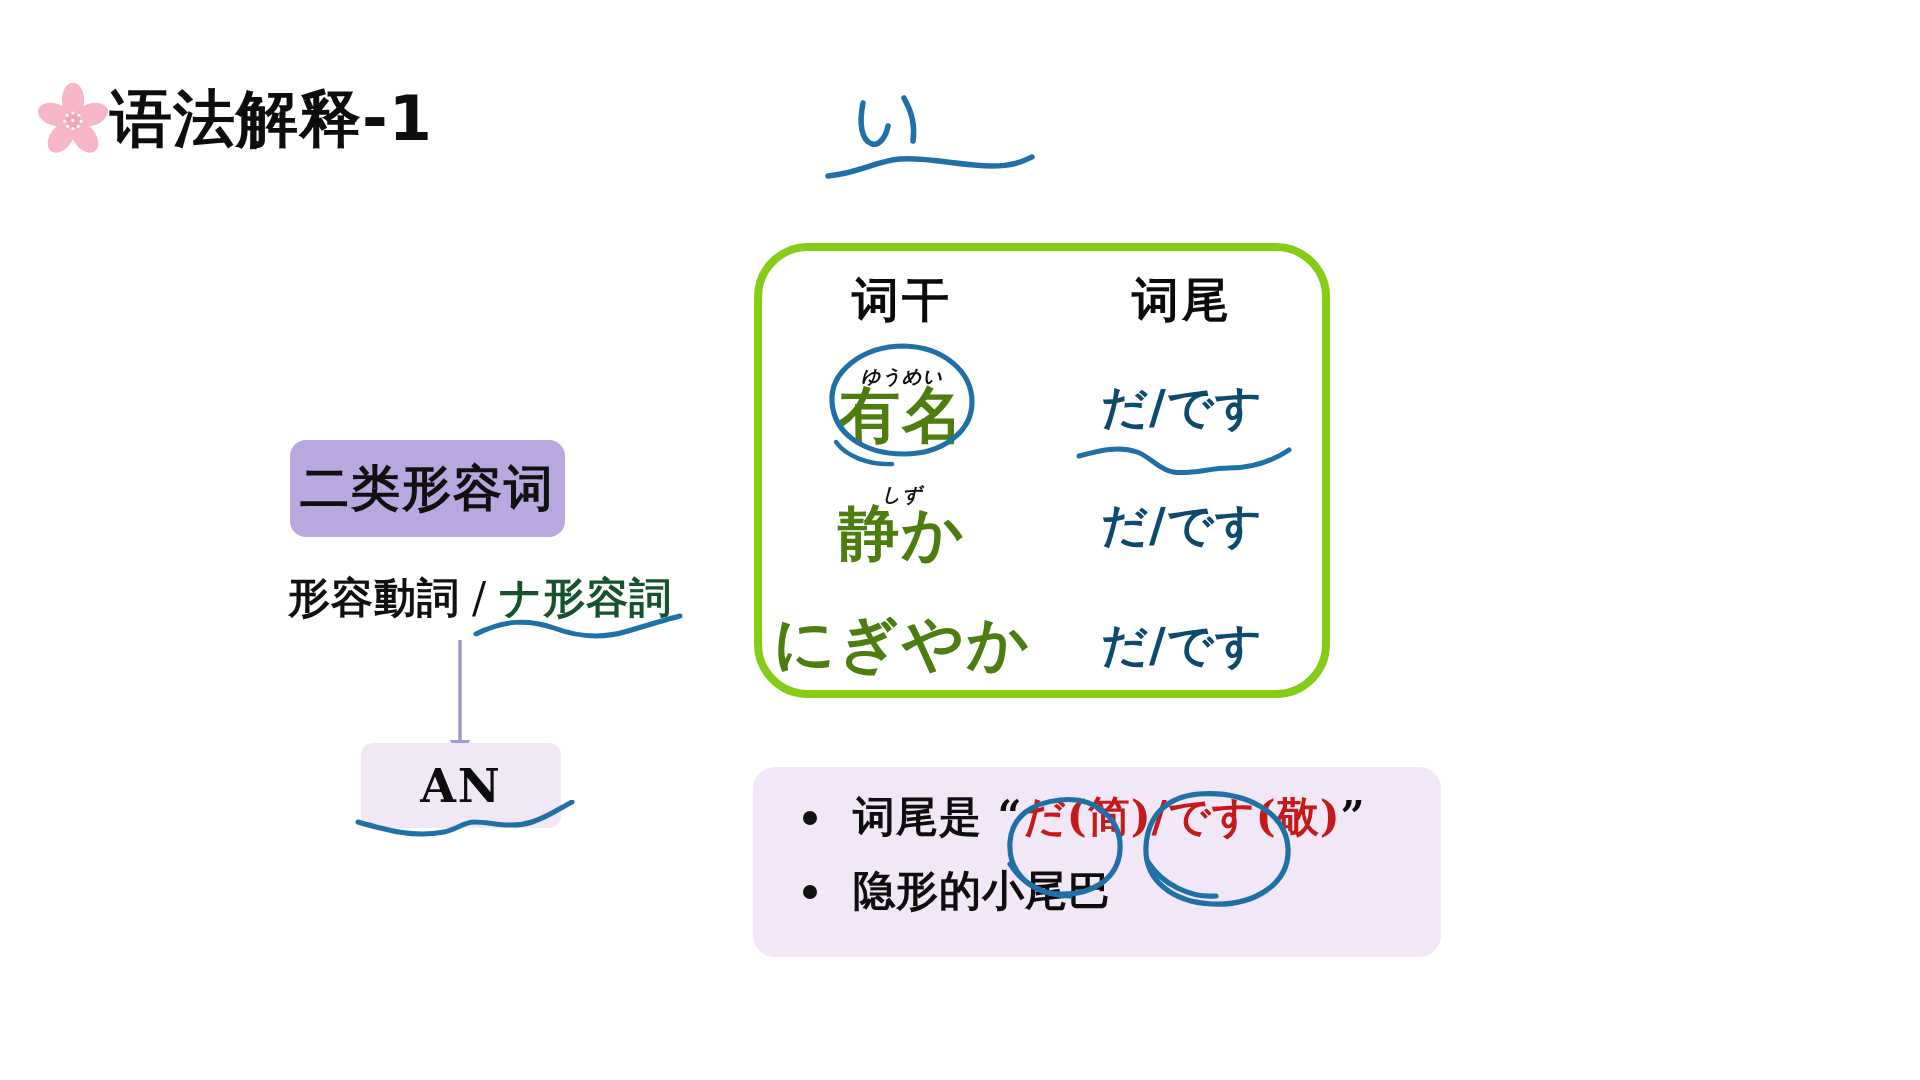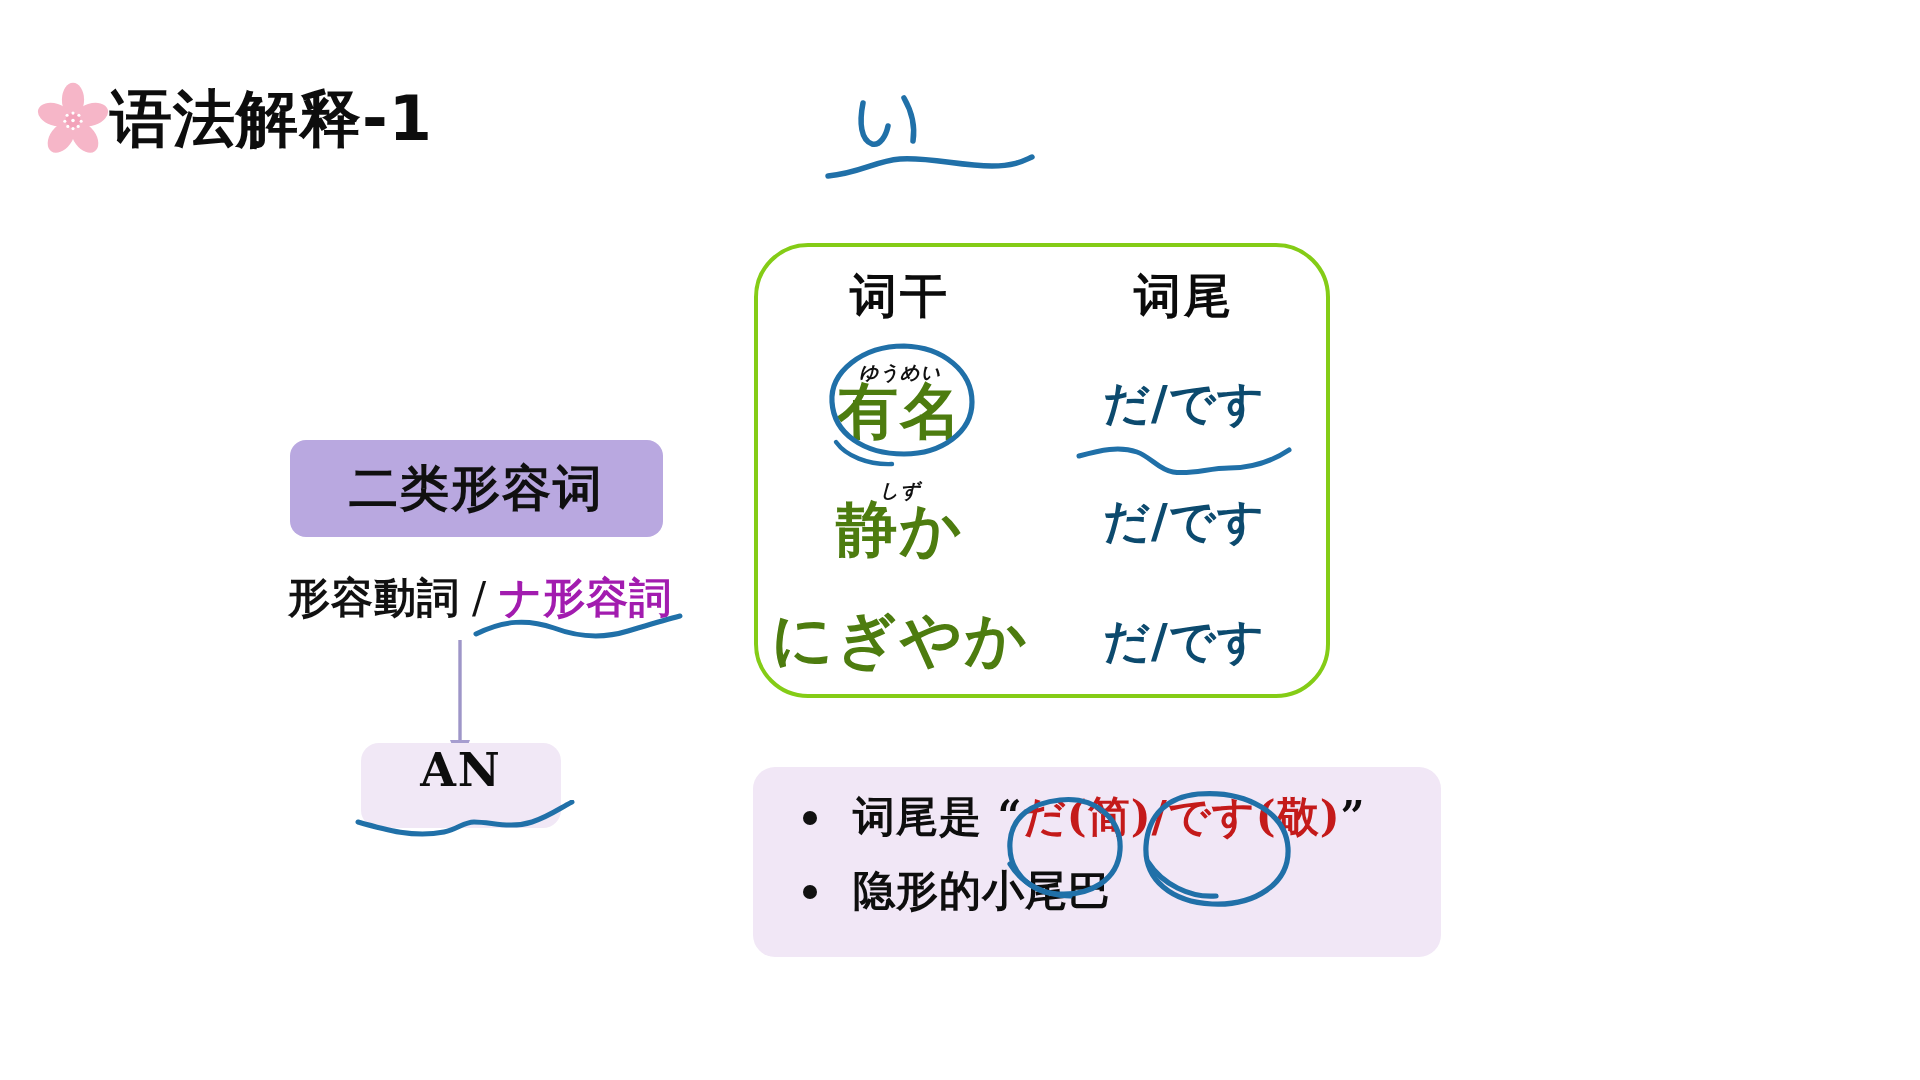--- a/index.html
+++ b/index.html
@@ -43,21 +43,21 @@
     width: 320px;
     height: 130px;
     pointer-events: none;
   }
 
   
   #category-chip {
     position: absolute;
     left: 290px;
     top: 440px;
-    width: 373px;
+    width: 275px;
     height: 97px;
     background: #b9a8e0;
     border-radius: 16px;
     display: flex;
     align-items: center;
     justify-content: center;
   }
   #category-chip .chip-label {
     font-family: "DejaVu Serif", "Liberation Serif", serif;
     font-size: 49px;
@@ -75,21 +75,21 @@
     align-items: baseline;
     white-space: nowrap;
     font-family: "DejaVu Serif", "Liberation Serif", serif;
     font-size: 42px;
     font-weight: 600;
     color: #111111;
     letter-spacing: 1px;
     margin-left: 45px;
   }
   #alt-names-row .sep { margin: 0 12px; color: #111; font-weight: 500; }
-  #alt-names-row .jp-name-red { color: #a21caf; }
+  #alt-names-row .jp-name-red { color: #14532d; }
 
   #ink-underline-na {
     position: absolute;
     left: 470px;
     top: 608px;
     width: 220px;
     height: 42px;
     pointer-events: none;
   }
 
@@ -102,22 +102,23 @@
     pointer-events: none;
   }
 
   #an-chip {
     position: absolute;
     left: 361px;
     top: 743px;
     width: 200px;
     height: 85px;
     background: #f1e8f6;
-    border-radius: 18px;
-    display: flex;
+    border-radius: 12px;
+    display: flex;
+    align-items: center;
     justify-content: center;
   }
   #an-chip .chip-label {
     font-family: "DejaVu Serif", "Liberation Serif", serif;
     font-size: 46px;
     font-weight: 600;
     color: #0d0d0d;
     letter-spacing: 2px;
   }
   #ink-underline-an {
@@ -130,21 +131,21 @@
   }
 
   
   #conjugation-card {
     position: absolute;
     left: 754px;
     top: 243px;
     width: 576px;
     height: 455px;
     background: #ffffff;
-    border: 4px solid #84cc16;
+    border: 8px solid #84cc16;
     border-radius: 54px;
     box-sizing: border-box;
   }
   .tbl-grid {
     position: absolute;
     inset: 0;
     display: grid;
     grid-template-columns: 1fr 1fr;
     grid-template-rows: 98px 118px 118px 121px;
     align-items: center;

